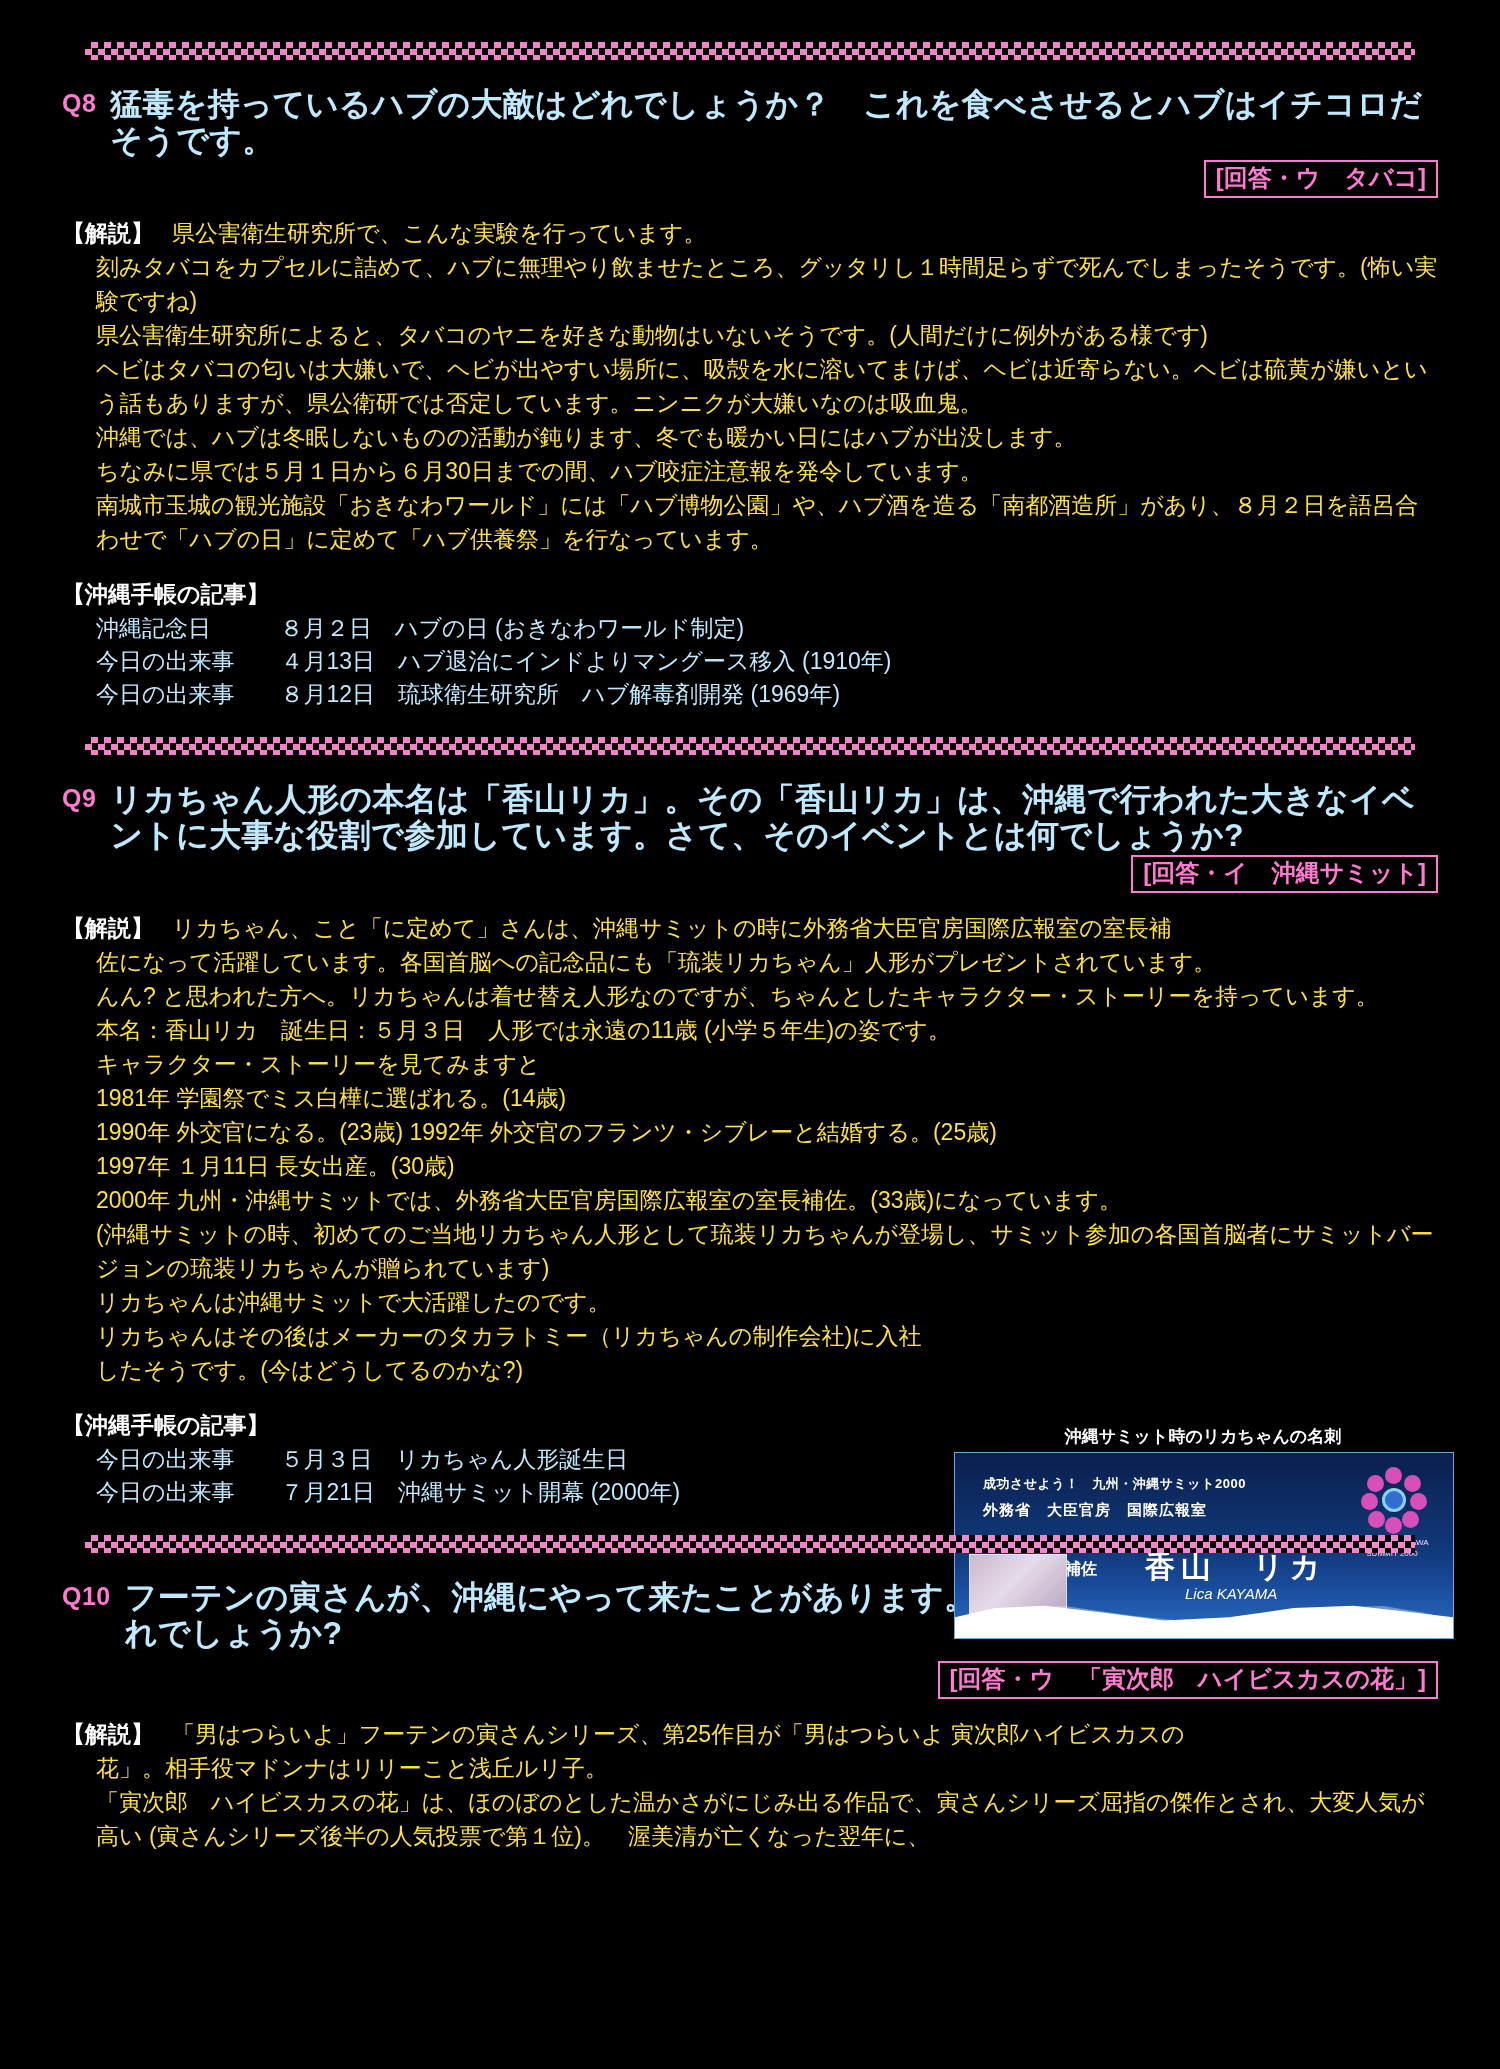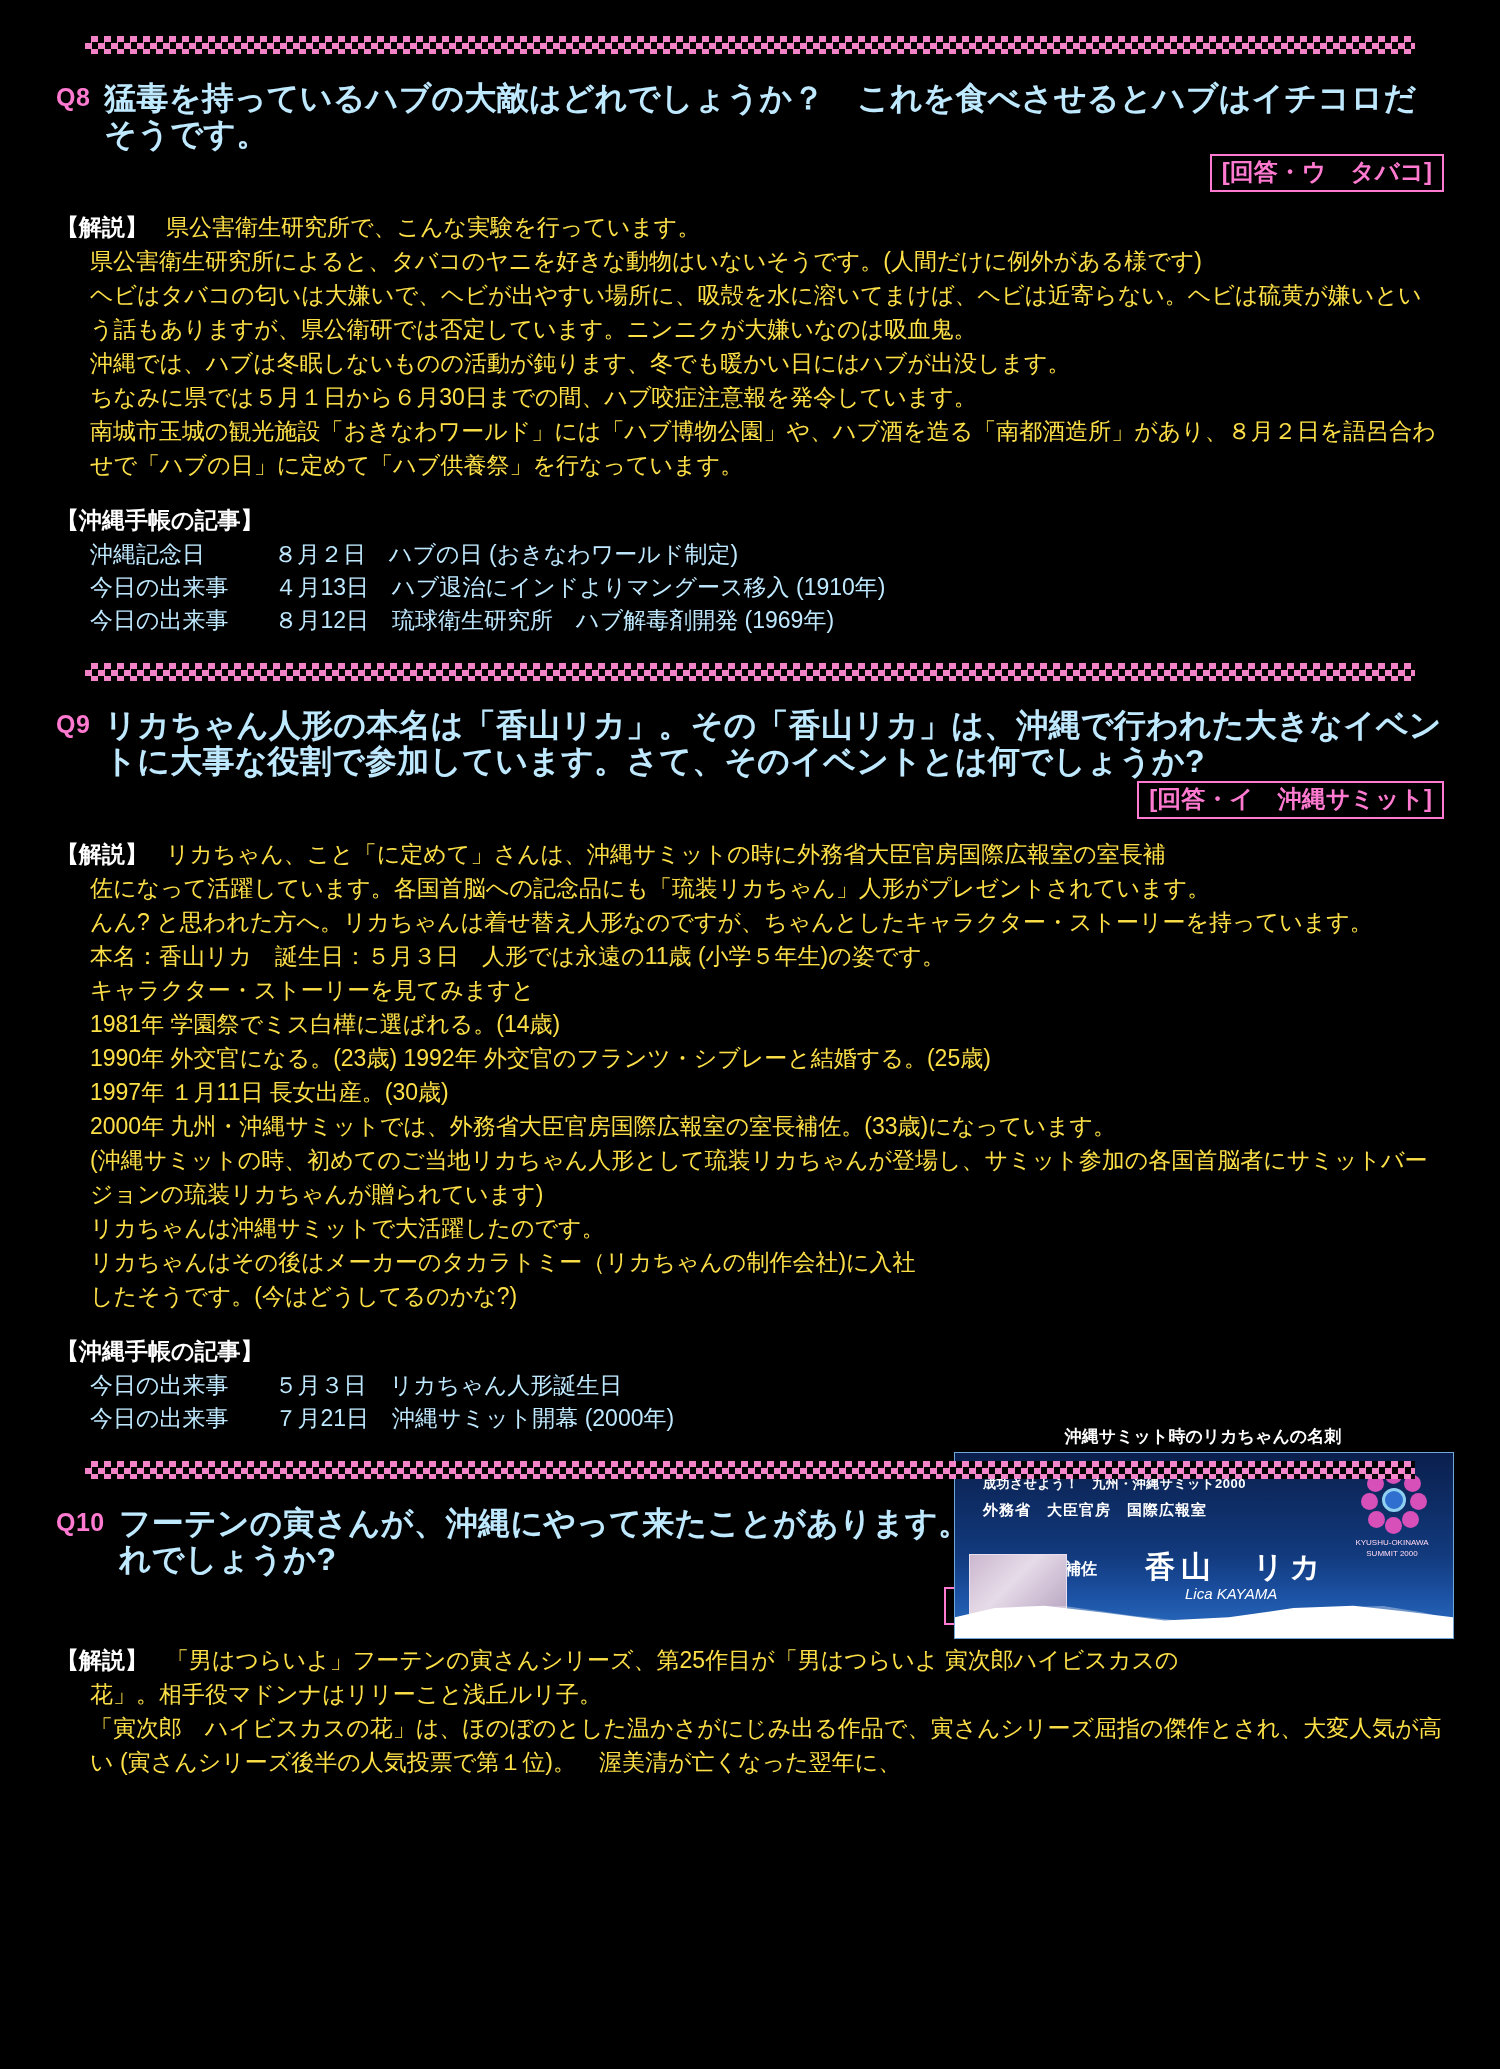--- a/index.html
+++ b/index.html
@@ -12,21 +12,21 @@
     height: 2069px;
     font-family: "Liberation Sans", sans-serif;
     color: #8fd8ff;
     overflow: hidden;
     position: relative;
   }
   .page {
     position: relative;
     width: 1500px;
     height: 2069px;
-    padding: 10px;
+    padding: 16px;
     box-sizing: border-box;
   }
 
   
   .divider {
     margin: 0 auto;
     height: 18px;
     width: 1330px;
     background-image:
       repeating-linear-gradient(90deg,
@@ -259,20 +259,21 @@
     </div>
     <div class="answer-line">
       <span class="answer">[回答・ウ　タバコ]</span>
     </div>
 
     <div class="explain">
       <div class="explain-first-line">
         <span class="explain-head">【解説】</span>
         <span class="q8-first para first">県公害衛生研究所で、こんな実験を行っています。</span>
       </div>
+      <div class="para">刻みタバコをカプセルに詰めて、ハブに無理やり飲ませたところ、グッタリし１時間足らずで死んでしまったそうです。(怖い実験ですね)</div>
       <div class="para">県公害衛生研究所によると、タバコのヤニを好きな動物はいないそうです。(人間だけに例外がある様です)</div>
       <div class="para">ヘビはタバコの匂いは大嫌いで、ヘビが出やすい場所に、吸殻を水に溶いてまけば、ヘビは近寄らない。ヘビは硫黄が嫌いという話もありますが、県公衛研では否定しています。ニンニクが大嫌いなのは吸血鬼。</div>
       <div class="para">沖縄では、ハブは冬眠しないものの活動が鈍ります、冬でも暖かい日にはハブが出没します。</div>
       <div class="para">ちなみに県では５月１日から６月30日までの間、ハブ咬症注意報を発令しています。</div>
       <div class="para">南城市玉城の観光施設「おきなわワールド」には「ハブ博物公園」や、ハブ酒を造る「南都酒造所」があり、８月２日を語呂合わせで「ハブの日」に定めて「ハブ供養祭」を行なっています。</div>
     </div>
 
     <div class="note-head">【沖縄手帳の記事】</div>
     <div class="note-row">沖縄記念日　　　８月２日　ハブの日 (おきなわワールド制定)</div>
     <div class="note-row">今日の出来事　　４月13日　ハブ退治にインドよりマングース移入 (1910年)</div>

